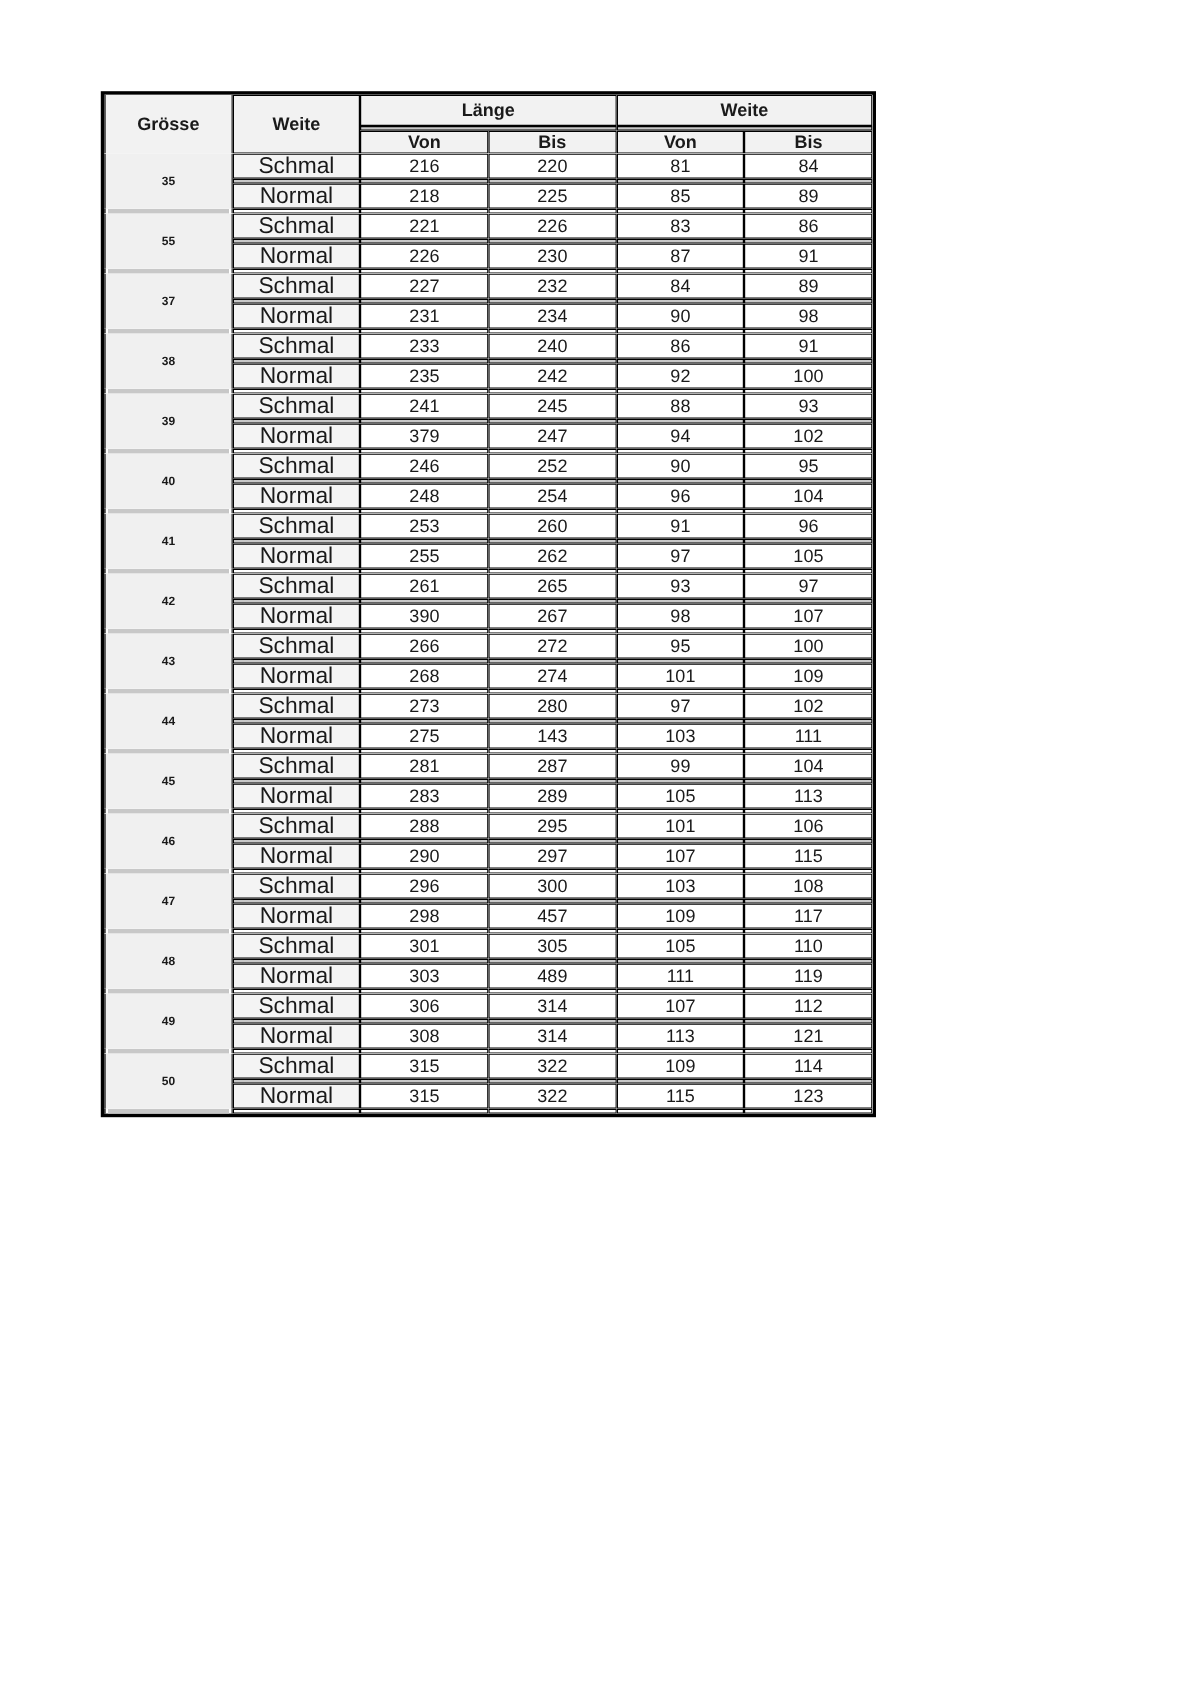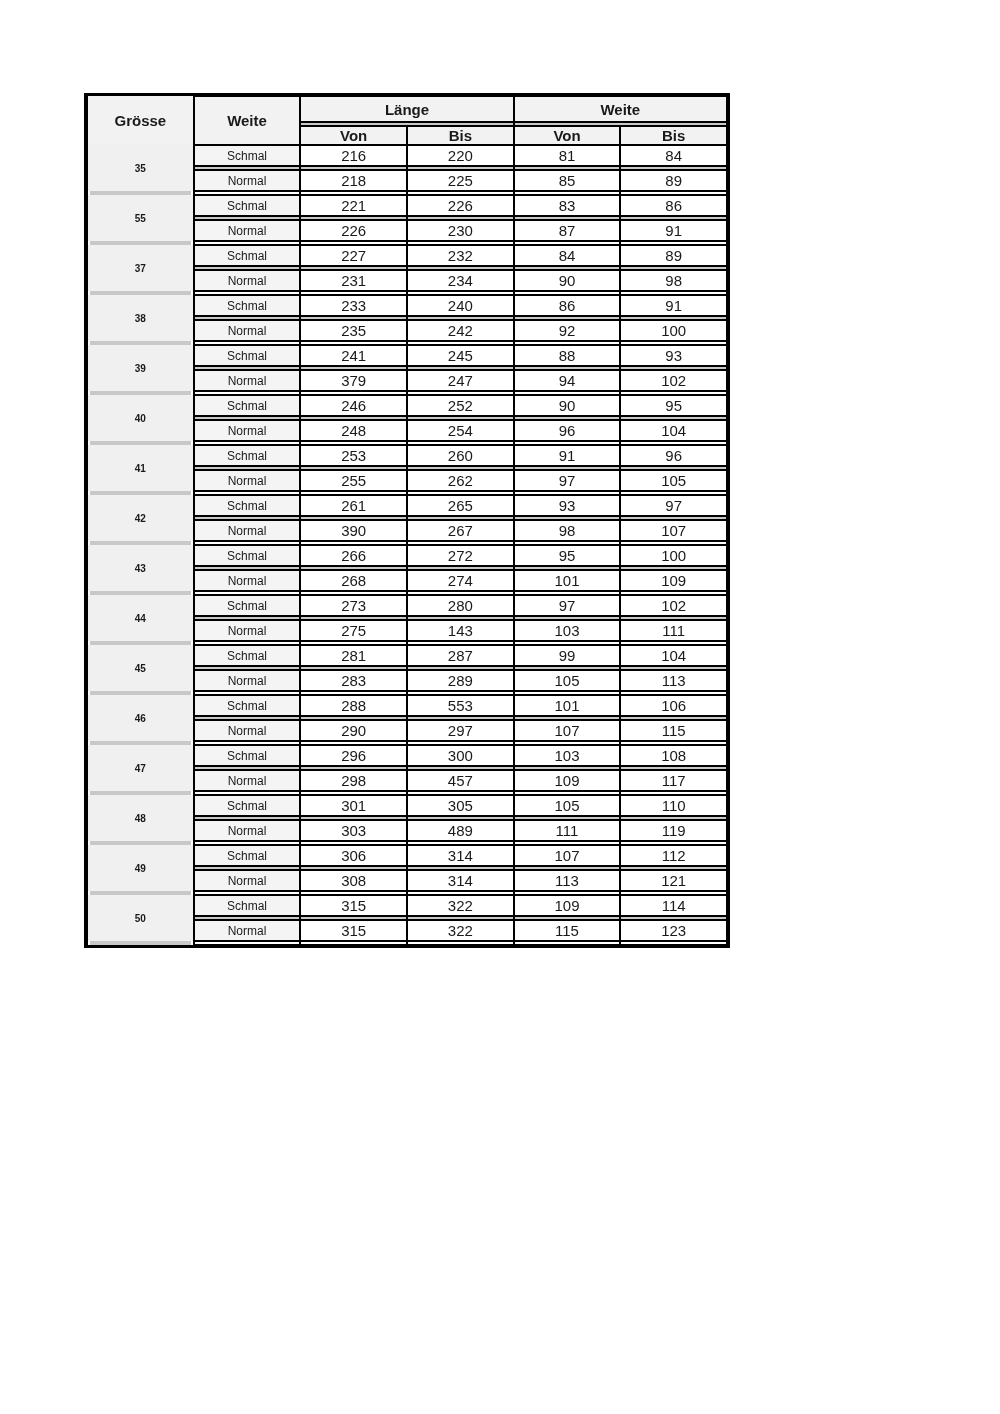--- a/index.html
+++ b/index.html
@@ -1,21 +1,21 @@
 <!DOCTYPE html>
 <html style="--border: #000000; --band: #c8c8c8; --header-bg: #f2f2f2; --size-col-bg: #f0f0f0; --label-col-bg: #f4f4f4; --cell-bg: #ffffff; --text: #1a1a1a;"><head>
 <meta charset="utf-8">
 <style>
   html,body{margin:0;padding:0;}
   body{
     width:1000px;height:1414px;background:#ffffff;position:relative;
     font-family:"Liberation Sans", sans-serif;color:var(--text,#1a1a1a);
   }
   .tbl{
-    position:absolute;left:84px;top:93px;width:640px;
+    position:absolute;left:84px;top:76px;width:640px;
     border:3px solid var(--border,#000);
   }
   .thead{
     display:grid;grid-template-columns:repeat(6,1fr);
     grid-template-rows:26px 4px 19px;
   }
   .group{
     display:grid;grid-template-columns:repeat(6,1fr);
     grid-template-rows:21px 4px 21px 4px;
   }
@@ -33,21 +33,21 @@
   .hb-w{grid-area:2/5/3/7;}
   .h-von1{grid-area:3/3/4/4;}
   .h-bis1{grid-area:3/4/4/5;}
   .h-von2{grid-area:3/5/4/6;}
   .h-bis2{grid-area:3/6/4/7;}
   
   .g-size{grid-area:1/1/4/2;background:var(--size-col-bg,#f0f0f0);
     box-shadow:inset 1px 0 0 var(--border),inset -1px 0 0 var(--border);
     font-weight:700;font-size:10px;}
   .label-cell{background:var(--label-col-bg,#f4f4f4);
-    box-shadow:inset 0 0 0 1px var(--border);font-size:12px;}
+    box-shadow:inset 0 0 0 1px var(--border);font-size:19px;}
   .val-cell{background:var(--cell-bg,#fff);
     box-shadow:inset 0 0 0 1px var(--border);font-size:15px;}
   .band{background:var(--band,#c8c8c8);box-shadow:inset 0 0 0 1px var(--border);}
   .gap{background:#ffffff;box-shadow:inset 0 0 0 1px var(--border);}
   .gap-col1{background:var(--band,#c8c8c8);background-clip:content-box;padding:0 3px;
     box-shadow:inset 1px 0 0 var(--border),inset -1px 0 0 var(--border);}
   .r1{grid-row:1}.r2{grid-row:2}.r3{grid-row:3}.r4{grid-row:4}
   .c1{grid-column:1}.c2{grid-column:2}.c3{grid-column:3}
   .c4{grid-column:4}.c5{grid-column:5}.c6{grid-column:6}
 </style>
@@ -329,21 +329,21 @@
         <div class="gap r4 c2"></div>
         <div class="gap r4 c3"></div>
         <div class="gap r4 c4"></div>
         <div class="gap r4 c5"></div>
         <div class="gap r4 c6"></div>
       </div>
       <div class="group">
         <div class="g-size cellC">46</div>
         <div class="label-cell cellC r1 c2">Schmal</div>
         <div class="val-cell cellC r1 c3">288</div>
-        <div class="val-cell cellC r1 c4">553</div>
+        <div class="val-cell cellC r1 c4">295</div>
         <div class="val-cell cellC r1 c5">101</div>
         <div class="val-cell cellC r1 c6">106</div>
         <div class="label-cell cellC r3 c2">Normal</div>
         <div class="val-cell cellC r3 c3">290</div>
         <div class="val-cell cellC r3 c4">297</div>
         <div class="val-cell cellC r3 c5">107</div>
         <div class="val-cell cellC r3 c6">115</div>
         <div class="band r2 c2"></div>
         <div class="band r2 c3"></div>
         <div class="band r2 c4"></div>

